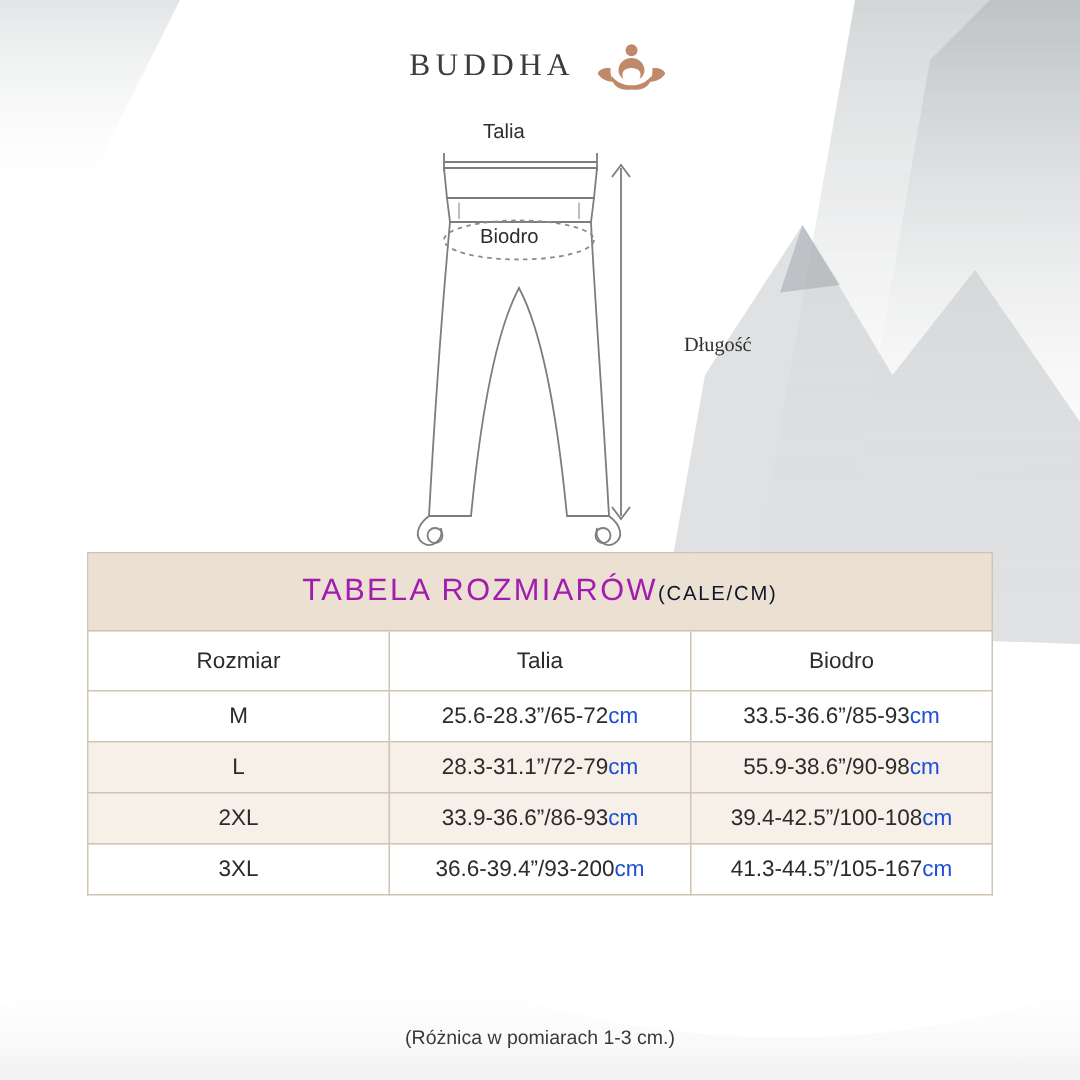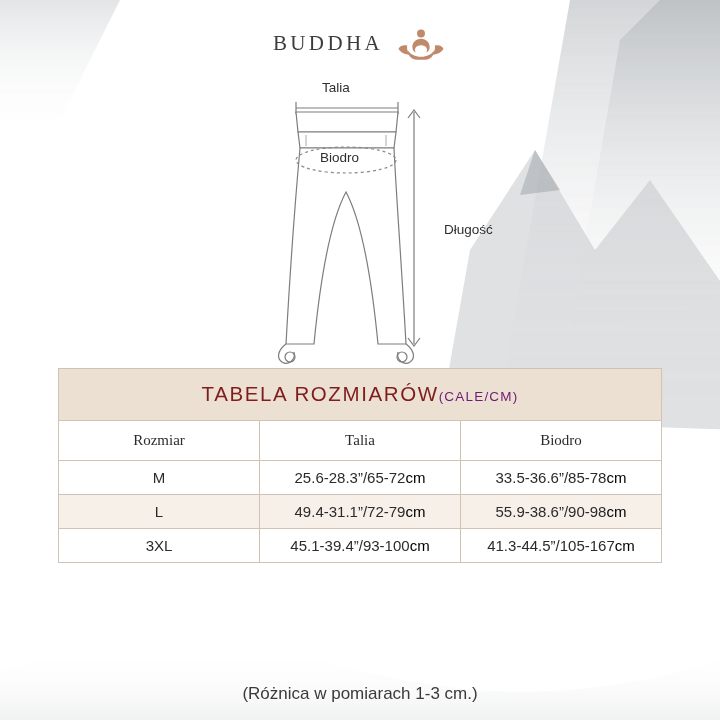--- a/index.html
+++ b/index.html
@@ -80,21 +80,21 @@
 
   .lbl {
     position: absolute;
     font-size: 13.5px;
     color: #2f2f2f;
     font-family: "Liberation Sans", sans-serif;
     white-space: nowrap;
   }
   .lbl-talia   { left: 322px; top: 8px; }
   .lbl-biodro  { left: 320px; top: 78px; }
-  .lbl-dlugosc { left: 444px; top: 150px; }
+  .lbl-dlugosc { left: 456px; top: 150px; font-family: Liberation Serif, serif; }
 
   
   .table-zone {
     position: absolute;
     left: 58px;
     top: 368px;
     width: 604px;
     z-index: 4;
   }
   table.size-table {
@@ -109,53 +109,52 @@
     font-weight: normal;
   }
   .title-row td {
     background: #ece0d2;
     padding: 13px 0 14px;
     border: 1px solid #cfc3b4;
   }
   .title-main {
     font-size: 20.5px;
     letter-spacing: 1.6px;
-    color: #7f1d1d;
+    color: #a21caf;
     font-family: "Liberation Sans", sans-serif;
   }
   .title-sub {
     font-size: 13.5px;
     letter-spacing: 1.2px;
-    color: #701a75;
+    color: #0f172a;
   }
   .head-row td {
     background: #ffffff;
     padding: 11px 0;
     font-size: 15px;
     font-weight: bold;
     color: #2b2b2b;
-    font-family: Liberation Serif, serif;
   }
   .data-row td {
     padding: 8px 0;
     font-size: 15px;
     color: #2b2b2b;
   }
   .data-row.alt td { background: #f6f0e8; }
-  .cm { color: #000000; text-align: center; }
+  .cm { color: #1d4ed8; text-align: center; }
   .col-size { width: 29%; }
   .col-mid  { width: 27%; }
 
   .note {
     position: absolute;
     left: 0;
     top: 684px;
     width: 720px;
     text-align: center;
-    font-size: 17px;
+    font-size: 13px;
     color: #3a3a3a;
     z-index: 4;
   }
 </style>
 </head>
 <body>
 
 <div class="bg-wrap">
   <svg class="bg-mountain-right" viewBox="0 0 420 460">
     <defs>
@@ -249,33 +248,38 @@
       </tr>
       <tr class="head-row">
         <td class="col-size">Rozmiar</td>
         <td class="col-mid">Talia</td>
         <td>Biodro</td>
       </tr>
 
       <tr class="data-row">
         <td>M</td>
         <td><span>25.6-28.3”/65-72</span><span class="cm">cm</span></td>
-        <td><span>33.5-36.6”/85-78</span><span class="cm">cm</span></td>
+        <td><span>33.5-36.6”/85-93</span><span class="cm">cm</span></td>
       </tr>
 
       <tr class="data-row alt">
         <td>L</td>
-        <td><span>49.4-31.1”/72-79</span><span class="cm">cm</span></td>
+        <td><span>28.3-31.1”/72-79</span><span class="cm">cm</span></td>
         <td><span>55.9-38.6”/90-98</span><span class="cm">cm</span></td>
       </tr>
 
 
+      <tr class="data-row alt">
+        <td>2XL</td>
+        <td><span>33.9-36.6”/86-93</span><span class="cm">cm</span></td>
+        <td><span>39.4-42.5”/100-108</span><span class="cm">cm</span></td>
+      </tr>
 
       <tr class="data-row">
         <td>3XL</td>
-        <td><span>45.1-39.4”/93-100</span><span class="cm">cm</span></td>
+        <td><span>36.6-39.4”/93-200</span><span class="cm">cm</span></td>
         <td><span>41.3-44.5”/105-167</span><span class="cm">cm</span></td>
       </tr>
     </tbody>
   </table>
 </div>
 
 <div class="note">(Różnica w pomiarach 1-3 cm.)</div>
 
 </body></html>

